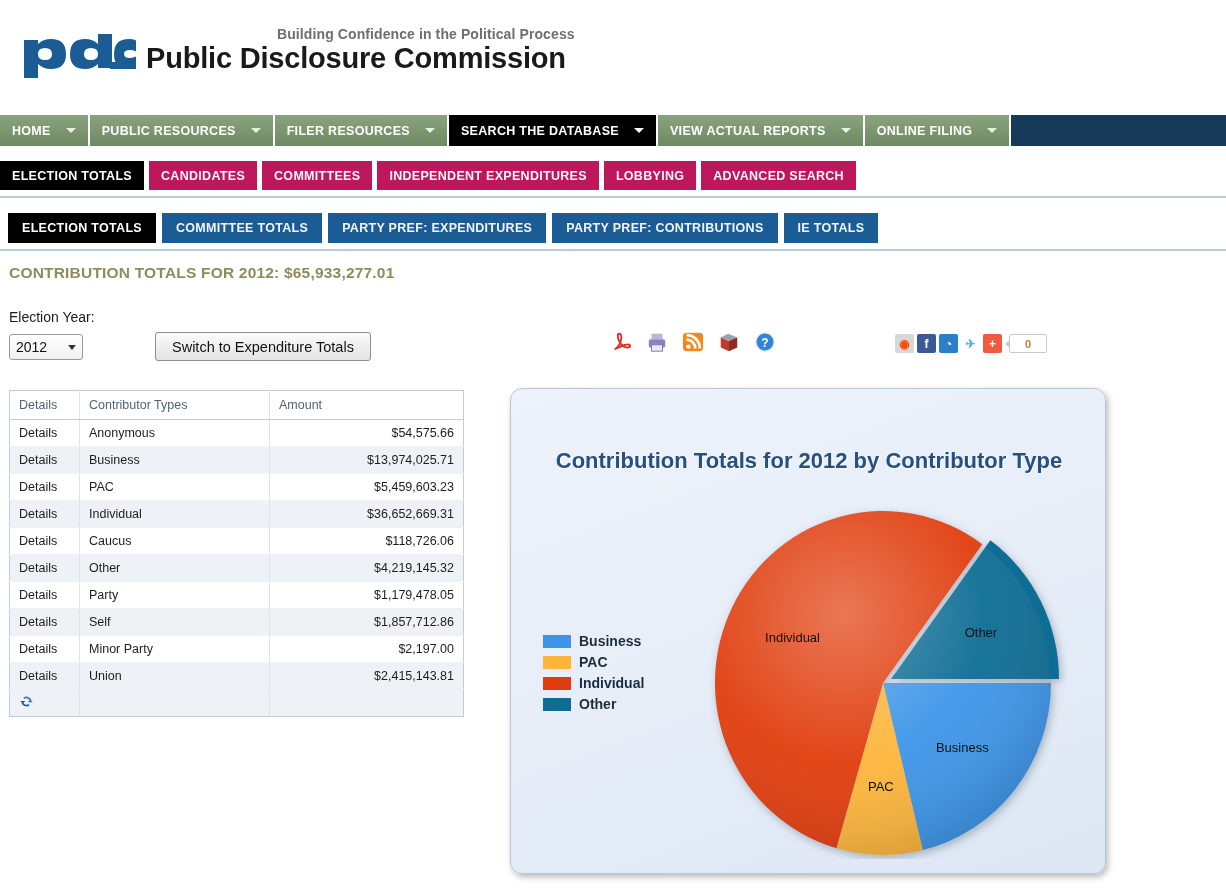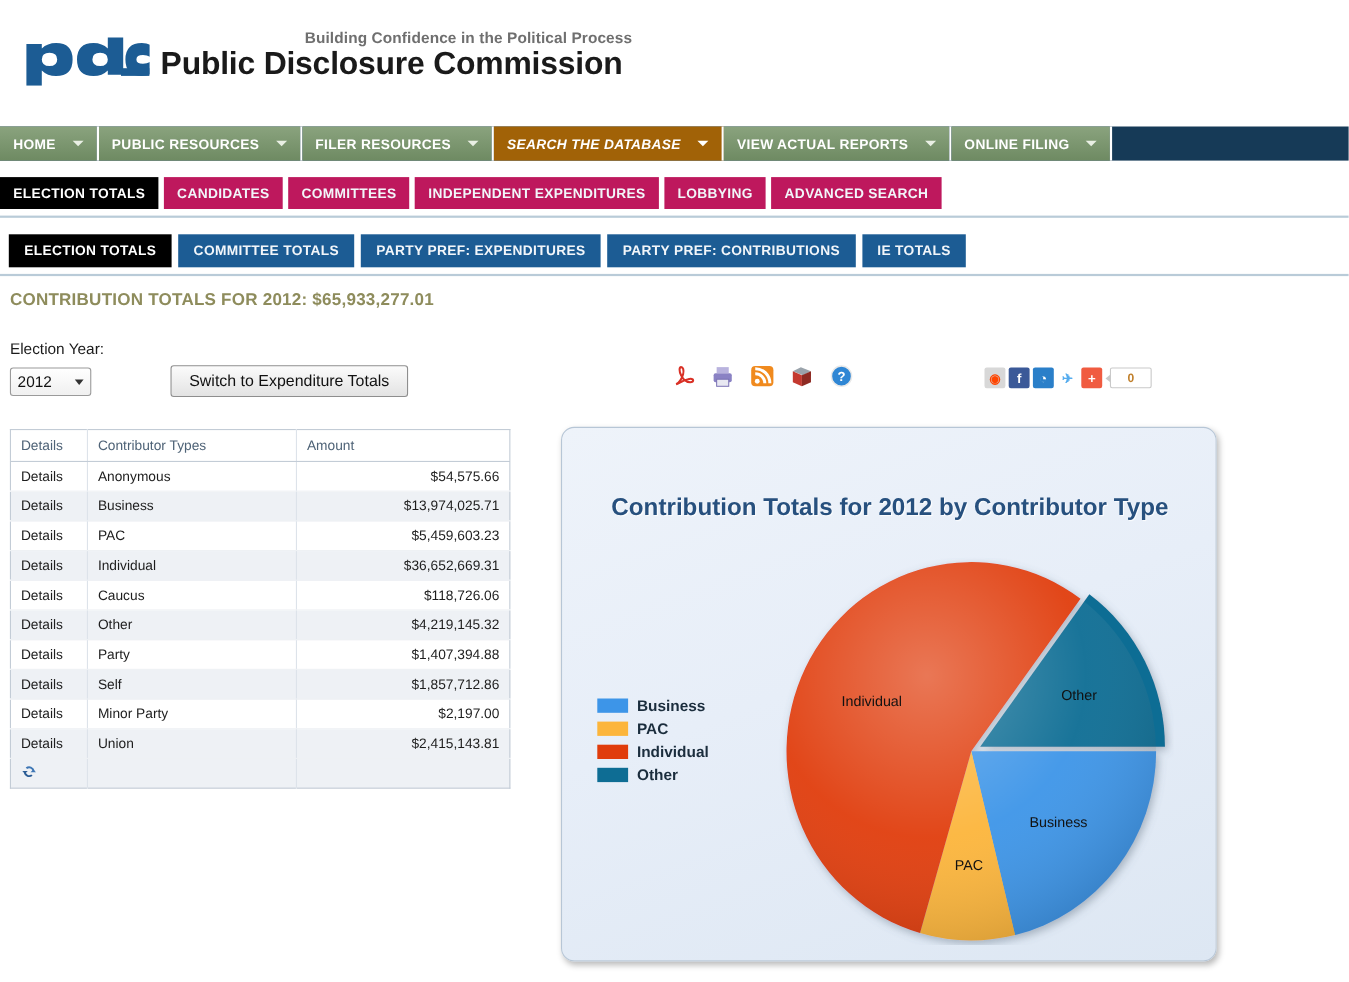--- a/index.html
+++ b/index.html
@@ -38,21 +38,21 @@
   }
   .pnav-item {
     display: flex; align-items: center; gap: 15px;
     padding: 0 12px;
     background: linear-gradient(#8aa37e, #6e8a62);
     color: #ffffff; font-size: 12.5px; font-weight: bold;
     letter-spacing: .3px; white-space: nowrap;
     border-right: 2px solid #ffffff;
     cursor: pointer; text-transform: uppercase;
   }
-  .pnav-item.active { background: #a16207; background-image:none;font-style:italic; }
+  .pnav-item.active { background: #000000; background-image:none; }
   .caret-down {
     width:0;height:0;border-left:5px solid transparent;
     border-right:5px solid transparent;border-top:5px solid #e9efe4;
     display:inline-block;
   }
   .pnav-item.active .caret-down { border-top-color:#ffffff; }
 
   
   #secondary-nav {
     position: absolute; left:0; top: 161px;
@@ -379,21 +379,21 @@
         <td class="cell-amount">$118,726.06</td>
       </tr>
       <tr>
         <td class="cell-details">Details</td>
         <td class="cell-type">Other</td>
         <td class="cell-amount">$4,219,145.32</td>
       </tr>
       <tr>
         <td class="cell-details">Details</td>
         <td class="cell-type">Party</td>
-        <td class="cell-amount">$1,407,394.88</td>
+        <td class="cell-amount">$1,179,478.05</td>
       </tr>
       <tr>
         <td class="cell-details">Details</td>
         <td class="cell-type">Self</td>
         <td class="cell-amount">$1,857,712.86</td>
       </tr>
       <tr>
         <td class="cell-details">Details</td>
         <td class="cell-type">Minor Party</td>
         <td class="cell-amount">$2,197.00</td>

